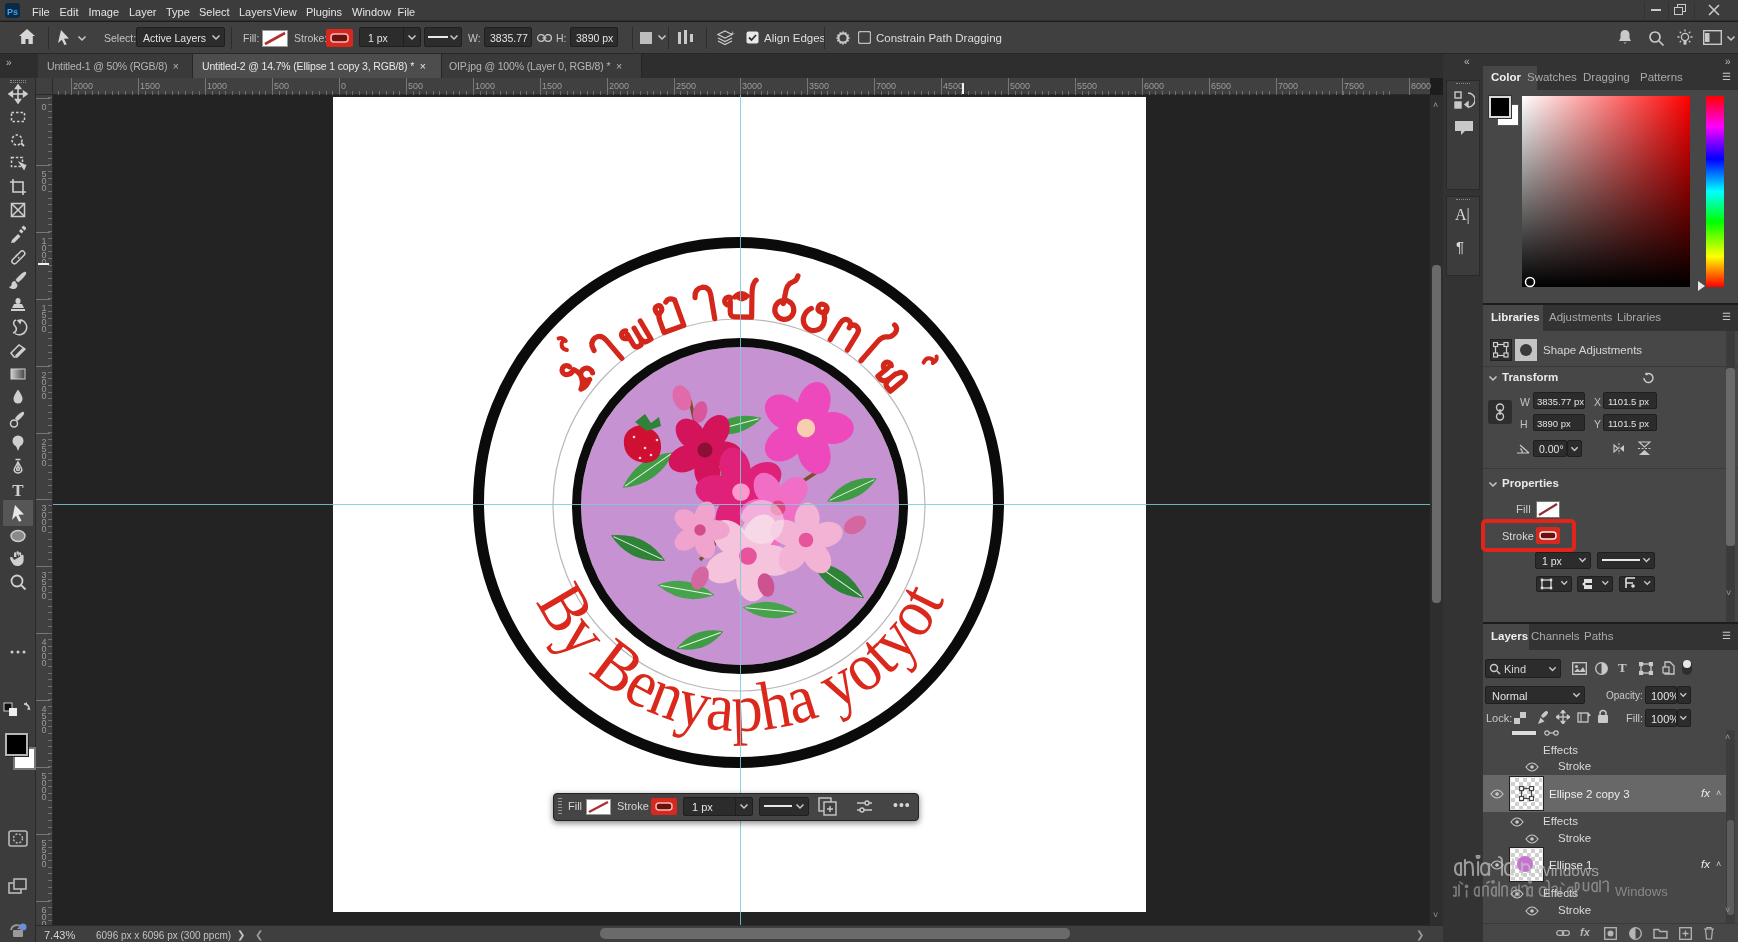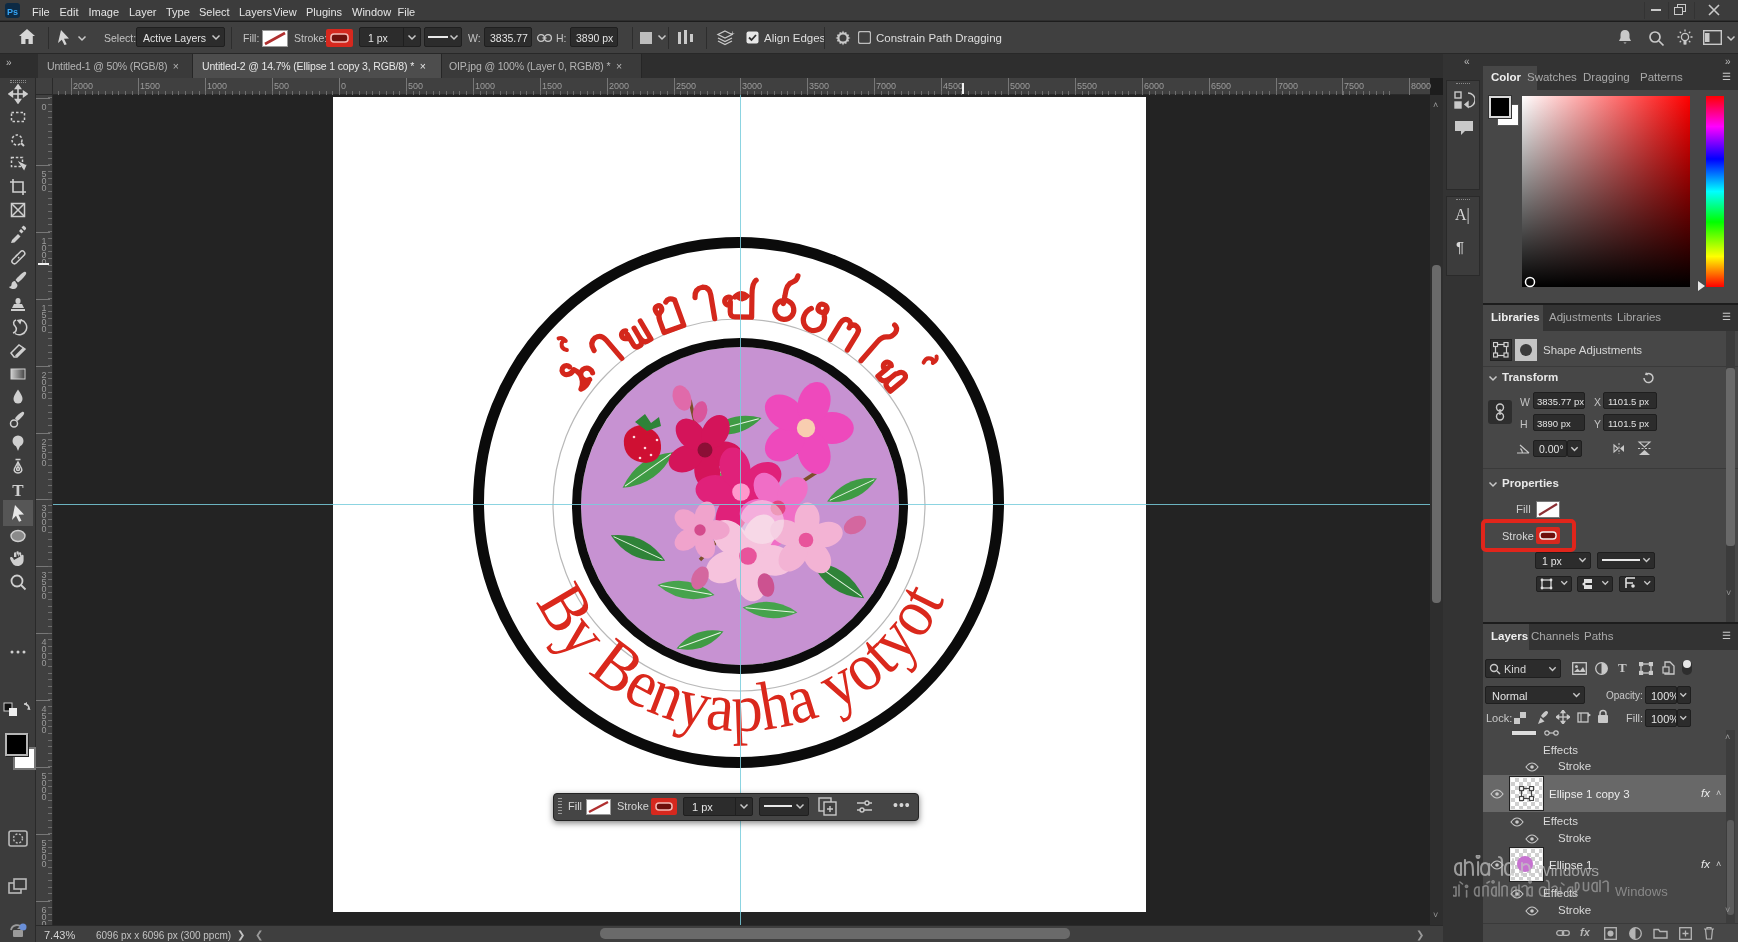--- a/index.html
+++ b/index.html
@@ -1192,21 +1192,21 @@
       <div style="position:absolute;left:27px;top:47px;width:33px;height:33px;background:#fff;background-image:linear-gradient(45deg,#cfcfcf 25%,transparent 25%,transparent 75%,#cfcfcf 75%),linear-gradient(45deg,#cfcfcf 25%,transparent 25%,transparent 75%,#cfcfcf 75%);background-size:8px 8px;background-position:0 0,4px 4px;border:1px solid #ececec;outline:1px solid #222"></div>
       <svg class="abs" style="left:36px;top:56px" width="15" height="15">
         <g fill="none" stroke="#444" stroke-width="1.2">
           <rect x="2.5" y="2.5" width="10" height="10"></rect>
           <rect x="0.5" y="0.5" width="4" height="4" fill="#fff"></rect>
           <rect x="10.5" y="0.5" width="4" height="4" fill="#fff"></rect>
           <rect x="0.5" y="10.5" width="4" height="4" fill="#fff"></rect>
           <rect x="10.5" y="10.5" width="4" height="4" fill="#fff"></rect>
         </g>
       </svg>
-      <div class="abs" style="left:66px;top:58px;color:#ececec;font-size:11.5px">Ellipse 1 copy 3</div>
+      <div class="abs" style="left:66px;top:58px;color:#ececec;font-size:11.5px">Ellipse 2 copy 3</div>
       <div class="abs" style="left:218px;top:57px;color:#ececec;font-size:11.5px;font-style:italic">fx</div>
       <div class="abs" style="left:233px;top:58px;color:#cccccc;font-size:9px">˄</div>
       <svg style="position:absolute;left:27px;top:87px" width="14" height="10" viewBox="0 0 14 10">
         <path d="M1 5c2-2.8 4-4 6-4s4 1.2 6 4c-2 2.8-4 4-6 4S3 7.8 1 5z" fill="none" stroke="#c9c9c9" stroke-width="1.2"></path>
         <circle cx="7" cy="5" r="1.8" fill="#c9c9c9"></circle>
       </svg>
       <div class="abs" style="left:60px;top:85px;color:#d9d9d9;font-size:11.5px">Effects</div>
       <svg style="position:absolute;left:42px;top:104px" width="14" height="10" viewBox="0 0 14 10">
         <path d="M1 5c2-2.8 4-4 6-4s4 1.2 6 4c-2 2.8-4 4-6 4S3 7.8 1 5z" fill="none" stroke="#c9c9c9" stroke-width="1.2"></path>
         <circle cx="7" cy="5" r="1.8" fill="#c9c9c9"></circle>

